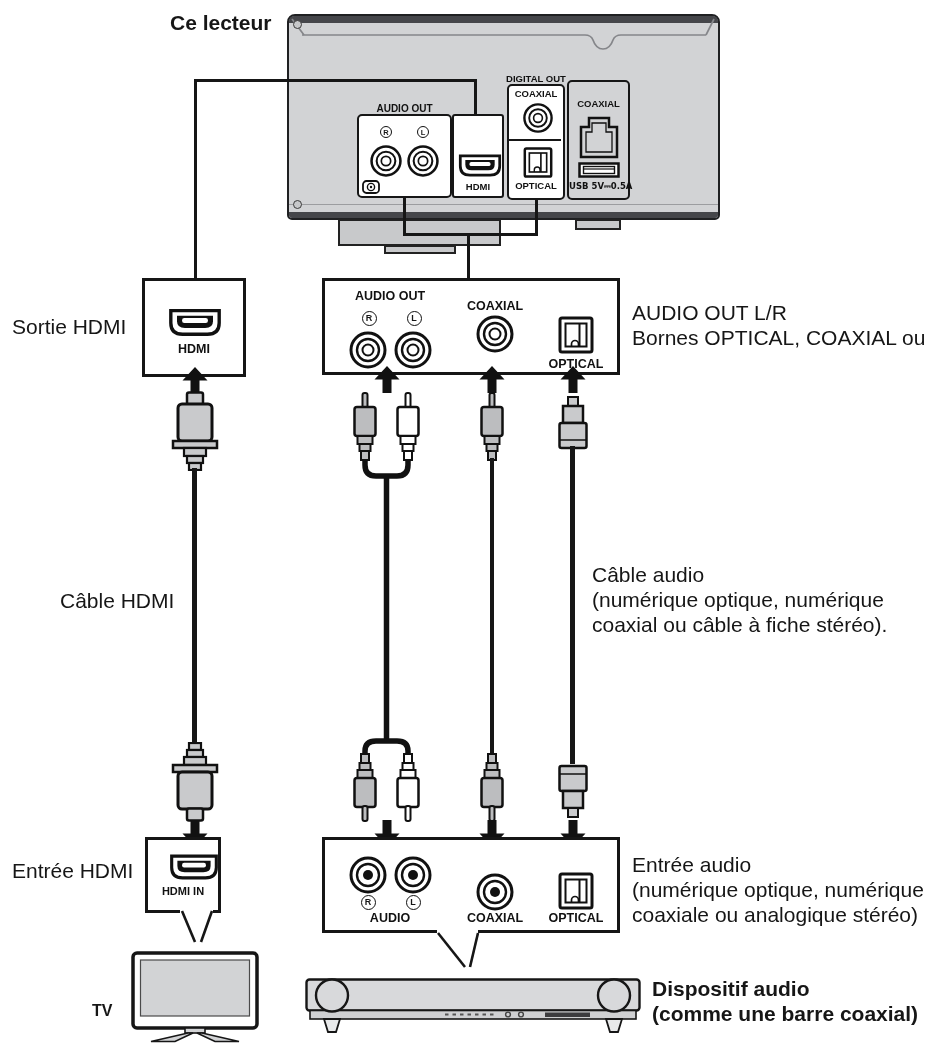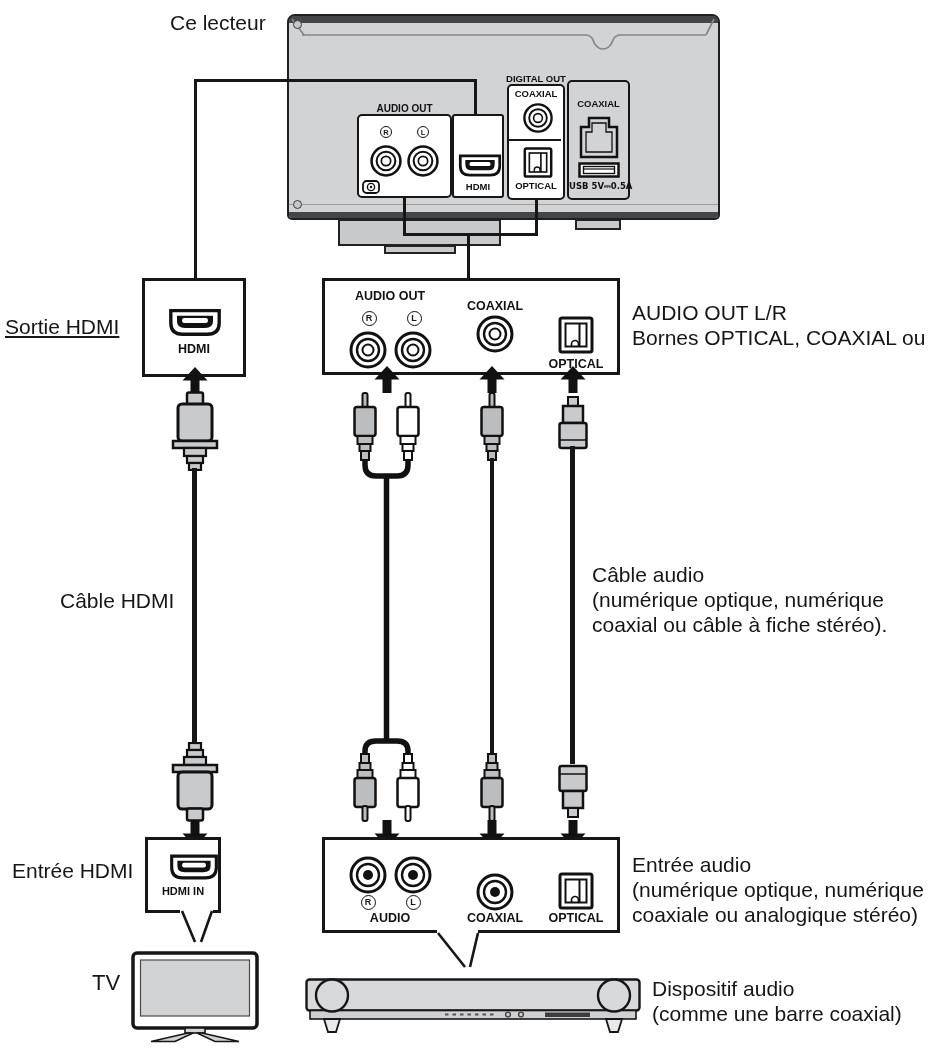--- a/index.html
+++ b/index.html
@@ -1,21 +1,21 @@
 <!DOCTYPE html>
 <html><head>
 <meta charset="utf-8">
 <style>
   html,body{margin:0;padding:0;background:#fff;}
   #stage{position:relative;width:928px;height:1054px;background:#ffffff;overflow:hidden;
          font-family:"Liberation Sans",sans-serif;color:#161616;}
   .abs{position:absolute;}
   .ln{position:absolute;background:#161616;}
   .txt{position:absolute;font-size:21px;line-height:25px;color:#161616;white-space:nowrap;}
-  .txtb{font-weight:normal;}
+  .txtb{font-weight:bold;}
   .cbox{position:absolute;border:3px solid #161616;background:#fff;box-sizing:border-box;}
   .panel{position:absolute;border:2.4px solid #161616;background:#fff;border-radius:5px;box-sizing:border-box;}
   .plabel{position:absolute;font-size:10px;font-weight:bold;white-space:nowrap;color:#111;}
   .boxlabel{position:absolute;font-weight:bold;font-size:12.5px;text-align:center;color:#111;white-space:nowrap;}
   .circ{position:absolute;border:1.4px solid #111;border-radius:50%;display:flex;align-items:center;
         justify-content:center;font-weight:bold;box-sizing:border-box;background:transparent;}
   .circ.sm{width:12px;height:12px;font-size:7.5px;}
   .circ.lg{width:15px;height:15px;font-size:9px;border-width:1.6px;}
   .chassis{position:absolute;left:287px;top:14px;width:433px;height:206px;background:#d2d3d5;
            border:2.5px solid #1f2022;border-radius:8px 8px 5px 5px;box-sizing:border-box;}
@@ -204,21 +204,21 @@
     <div class="plabel" style="left:0;right:0;top:16px;text-align:center;font-size:9.5px;">COAXIAL</div>
     <svg class="abs" style="left:10px;top:32px;" width="40" height="46">
         <use href="#rj45"></use>
       </svg>
     <svg class="abs" style="left:9px;top:80px;" width="42" height="16">
         <use href="#usb"></use>
       </svg>
     <div class="plabel" style="left:0;right:0;top:99px;text-align:center;font-size:8.5px;font-family:'DejaVu Sans',sans-serif;">USB 5V⎓0.5A</div>
   </div>
 
-  <div class="txt" style="left:5px;top:314px;text-decoration:underline;">Sortie HDMI</div>
+  <div class="txt" style="left:12px;top:314px;">Sortie HDMI</div>
 
   <div class="cbox" style="left:142px;top:278px;width:104px;height:99px;">
     <svg class="abs" style="left:23px;top:27px;" width="54" height="30">
         <use href="#hdmi"></use>
       </svg>
     <div class="plabel" style="left:0;right:0;top:61px;text-align:center;font-size:12.5px;">HDMI</div>
   </div>
 
   <svg class="abs" style="left:182px;top:367px;" width="26" height="27">
       <use href="#arrow-up"></use>
@@ -244,21 +244,21 @@
         <use href="#hdmi"></use>
       </svg>
     <div class="plabel" style="left:0;right:0;top:45px;text-align:center;font-size:11px;">HDMI IN</div>
   </div>
   <div class="gapcover" style="left:180px;top:908px;width:33px;height:6px;"></div>
   <svg class="abs" style="left:175px;top:910px;" width="44" height="36">
     <path d="M7,1 L20,32" stroke="#161616" stroke-width="2.6" fill="none"></path>
     <path d="M37,1 L26,32" stroke="#161616" stroke-width="2.6" fill="none"></path>
   </svg>
 
-  <div class="txt txtb" style="left:92px;top:970px;font-size:22px;">TV</div>
+  <div class="txt txtb" style="left:92px;top:998px;font-size:16px;">TV</div>
   <svg class="abs" style="left:131px;top:951px;" width="130" height="92">
       <use href="#tv"></use>
     </svg>
 
   <div class="cbox" style="left:322px;top:278px;width:298px;height:97px;">
     <div class="boxlabel" style="left:25px;top:8px;width:80px;">AUDIO OUT</div>
     <div class="circ lg" style="left:36.5px;top:29.5px;">R</div>
     <div class="circ lg" style="left:81.5px;top:29.5px;">L</div>
     <svg class="abs" style="left:23px;top:49px;" width="40" height="40">
         <use href="#rca"></use>

